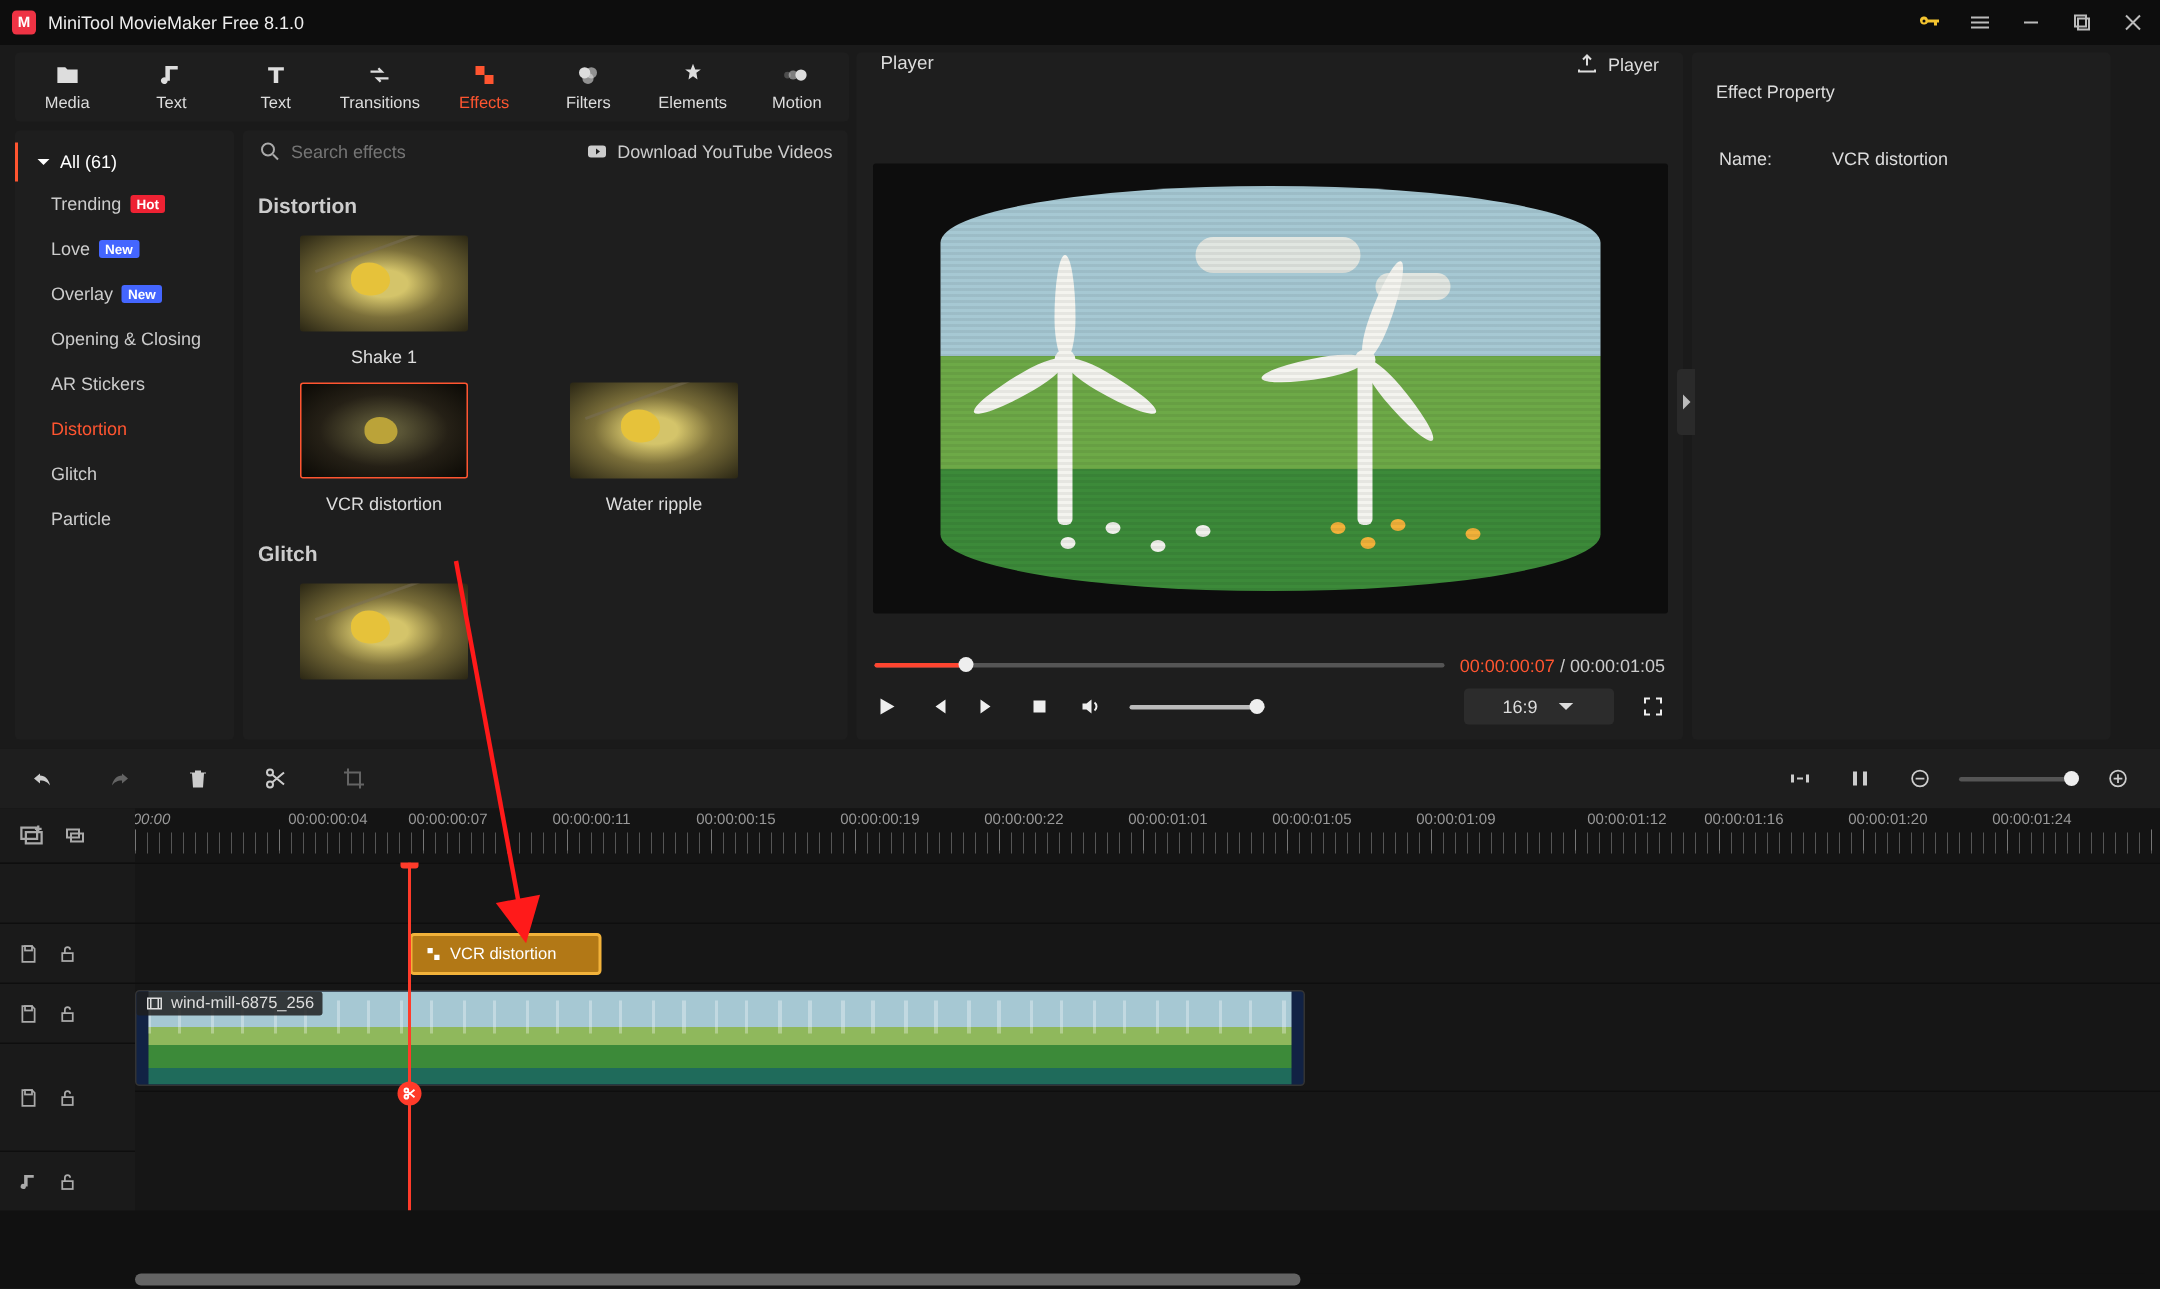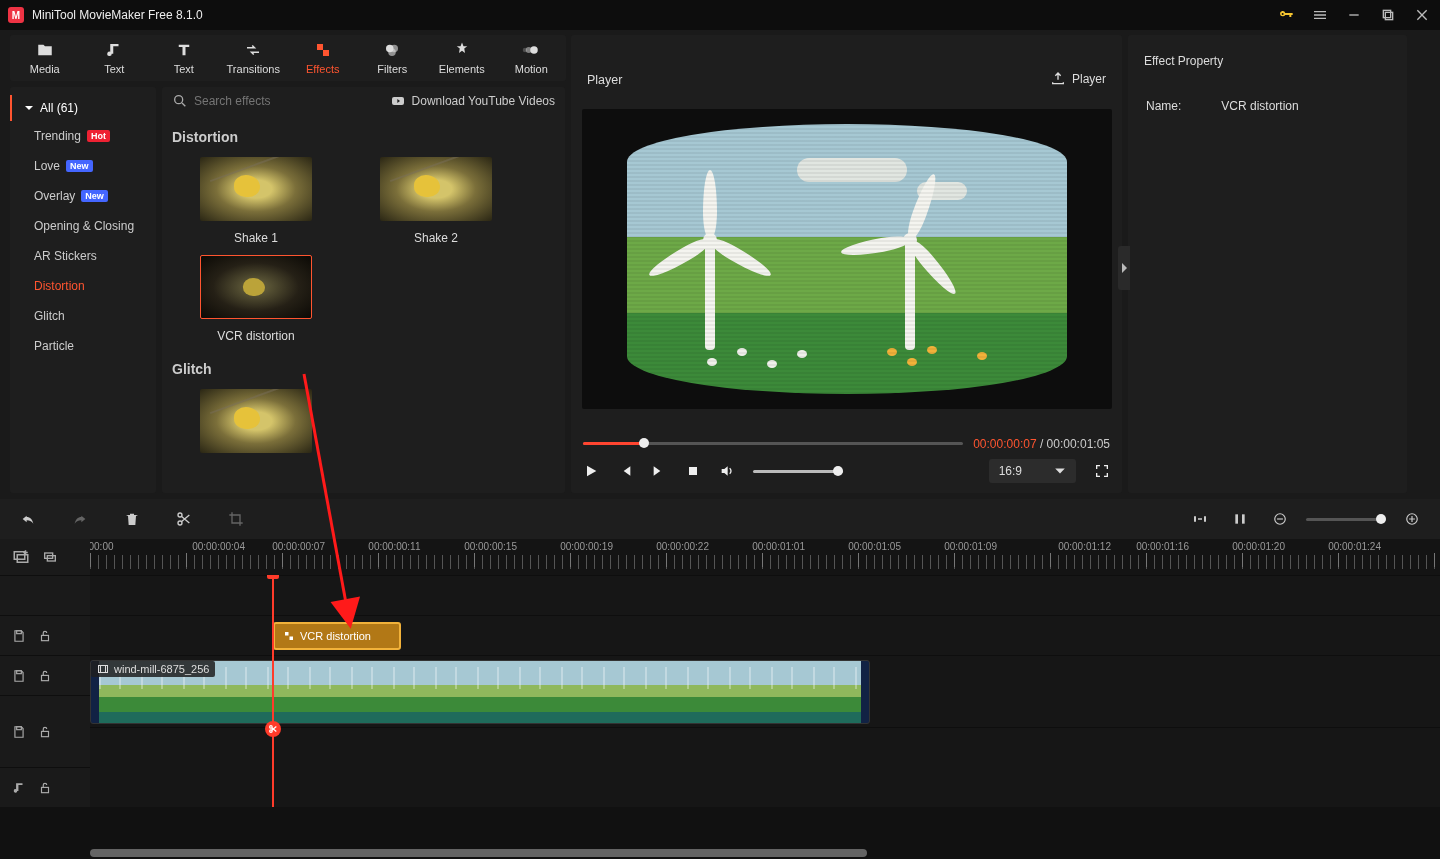--- a/index.html
+++ b/index.html
@@ -34,21 +34,21 @@
   .effect-grid { display: flex; gap: 60px; padding-left: 24px; margin-bottom: 10px; }
   .effect-card { width: 120px; display: flex; flex-direction: column; align-items: center; gap: 10px; cursor: pointer; }
   .effect-thumb { width: 112px; height: 64px; border-radius: 2px; background: radial-gradient(ellipse at center, #d4c46a 20%, #7b6f3a 50%, #2a2614 100%); position: relative; overflow: hidden; }
   .effect-thumb.selected { border: 1px solid #ff5530; }
   .effect-thumb.bird::before { content: ""; position: absolute; left: 34px; top: 18px; width: 26px; height: 22px; background: #e6c23a; border-radius: 50% 60% 50% 50%; }
   .effect-thumb.bird::after { content: ""; position: absolute; left: 16px; top: 8px; width: 80px; height: 48px; border-top: 2px solid rgba(120,110,90,.5); transform: rotate(-20deg); }
   .effect-thumb.vcr { background: radial-gradient(ellipse at center, #5a5536 15%, #252016 55%, #0b0905 100%); }
   .effect-thumb.vcr::before { content: ""; position: absolute; left: 42px; top: 22px; width: 22px; height: 18px; background: #cdb13a; border-radius: 50% 60% 50% 50%; opacity: .85; }
   .effect-label { font-size: 12px; color: #ddd; }
   .center-pane { width: 551px; background: #1e1e1e; border-radius: 3px; margin: 5px 6px 6px 0; display: flex; flex-direction: column; }
-  .player-header { display: flex; align-items: flex-end; justify-content: space-between; padding: 0 16px; height: 52px; }
+  .player-header { display: flex; align-items: flex-start; justify-content: space-between; padding: 0 16px; height: 52px; }
   .player-title { font-size: 12.5px; color: #ddd; }
   .export-btn { display: flex; align-items: center; gap: 6px; color: #ddd; cursor: pointer; }
   .preview-wrap { flex: 1; padding: 0 10px; display: flex; align-items: center; justify-content: center; }
   .preview { width: 530px; height: 300px; background: #0d0d0d; border-radius: 2px; display: flex; align-items: center; justify-content: center; overflow: hidden; }
   .preview-inner { width: 440px; height: 270px; position: relative; border-radius: 50% / 14%; overflow: hidden; background: linear-gradient(#a6c8d3 0 42%, #6da947 42% 70%, #3c8a39 70% 100%); }
   .scanlines { position: absolute; inset: 0; background: repeating-linear-gradient(to bottom, rgba(0,0,0,.06) 0 2px, transparent 2px 4px); pointer-events: none; }
   .cloud { position: absolute; background: #e8e9e2; border-radius: 50%; opacity: .9; }
   .turbine { position: absolute; bottom: 44px; }
   .pole { width: 10px; height: 110px; background: #f4f4ef; margin: 0 auto; border-radius: 4px; }
   .hub { width: 14px; height: 14px; background: #f4f4ef; border-radius: 50%; position: absolute; top: -7px; left: 50%; transform: translateX(-50%); }
@@ -60,21 +60,21 @@
   .time-track { position: absolute; width: 100%; height: 3px; background: #555; border-radius: 2px; }
   .time-fill { position: absolute; height: 3px; background: #ff4530; border-radius: 2px; width: 16%; }
   .time-thumb { position: absolute; width: 10px; height: 10px; background: #eee; border-radius: 50%; left: calc(16% - 5px); }
   .time-text { text-align: right; font-size: 12px; margin-top: 2px; }
   .time-cur { color: #ff5530; }
   .time-tot { color: #ccc; }
   .controls-row { display: flex; align-items: center; padding: 6px 12px 10px 12px; gap: 18px; }
   .ctrl-icon { color: #eee; cursor: pointer; display: inline-flex; }
   .vol-slider { width: 90px; height: 3px; background: #bbb; border-radius: 2px; position: relative; }
   .vol-thumb { position: absolute; right: 0; top: -3.5px; width: 10px; height: 10px; background: #eee; border-radius: 50%; }
-  .aspect-sel { margin-left: auto; background: #2c2c2c; padding: 5px 10px; border-radius: 3px; display: flex; align-items: center; gap: 32px; cursor: pointer; }
+  .aspect-sel { margin-left: auto; background: #2c2c2c; padding: 5px 26px; border-radius: 3px; display: flex; align-items: center; gap: 13px; cursor: pointer; }
   .right-pane { width: 279px; background: #1e1e1e; border-radius: 3px; margin: 5px 10px 6px 0; display: flex; flex-direction: column; position: relative; }
   .right-header { padding: 0 16px; height: 52px; display: flex; align-items: center; }
   .right-body { padding: 12px 18px; display: flex; gap: 40px; }
   .collapse-handle { position: absolute; left: -10px; top: 46%; width: 12px; height: 44px; background: #2a2a2a; border-radius: 3px 0 0 3px; display: flex; align-items: center; justify-content: center; color: #bbb; cursor: pointer; }
   .timeline-wrap { height: 360px; background: #111; position: relative; }
   .timeline-toolbar { height: 40px; background: #1e1e1e; display: flex; align-items: center; padding: 0 14px; gap: 24px; }
   .tl-icon { color: #ccc; cursor: pointer; display: inline-flex; width: 28px; justify-content: center; }
   .tl-right { margin-left: auto; display: flex; align-items: center; gap: 12px; }
   .zoom-slider { width: 80px; height: 3px; background: #555; border-radius: 2px; position: relative; }
   .zoom-thumb { position: absolute; right: 0; top: -3.5px; width: 10px; height: 10px; background: #eee; border-radius: 50%; }
@@ -279,29 +279,29 @@
             <span>Download YouTube Videos</span>
           </div>
         </div>
         <div class="browser-body">
           <div class="section-title">Distortion</div>
           <div class="effect-grid">
             <div class="effect-card">
               <div class="effect-thumb bird"></div>
               <span class="effect-label">Shake 1</span>
             </div>
-            <div class="effect-card">
-              <div class="effect-thumb bird"></div>
-              <span class="effect-label">Shake 2</span>
-            </div>
           </div>
           <div class="effect-grid">
             <div class="effect-card">
               <div class="effect-thumb vcr selected"></div>
               <span class="effect-label">VCR distortion</span>
+            </div>
+            <div class="effect-card">
+              <div class="effect-thumb bird"></div>
+              <span class="effect-label">Water ripple</span>
             </div>
           </div>
           <div class="section-title">Glitch</div>
           <div class="effect-grid">
             <div class="effect-card">
               <div class="effect-thumb bird"></div>
             </div>
           </div>
         </div>
       </div>
@@ -495,21 +495,21 @@
         </span>
       <span>
           <svg width="16" height="16" viewBox="0 0 24 24" fill="none" stroke="#aaa" stroke-width="2">
             <rect x="4" y="6" width="12" height="8"></rect>
             <rect x="8" y="10" width="12" height="8"></rect>
           </svg>
         </span>
     </div>
     <div class="ruler">
       <div class="ruler-labels" id="ruler-labels">
-          <span class="ruler-label" style="left: 6px;">00:00</span>
+          <span class="ruler-label" style="left: 6px; font-style: italic;">00:00</span>
           <span class="ruler-label" style="left: 118px;">00:00:00:04</span>
           <span class="ruler-label" style="left: 198px;">00:00:00:07</span>
           <span class="ruler-label" style="left: 294px;">00:00:00:11</span>
           <span class="ruler-label" style="left: 390px;">00:00:00:15</span>
           <span class="ruler-label" style="left: 486px;">00:00:00:19</span>
           <span class="ruler-label" style="left: 582px;">00:00:00:22</span>
           <span class="ruler-label" style="left: 678px;">00:00:01:01</span>
           <span class="ruler-label" style="left: 774px;">00:00:01:05</span>
           <span class="ruler-label" style="left: 870px;">00:00:01:09</span>
           <span class="ruler-label" style="left: 984px;">00:00:01:12</span>

